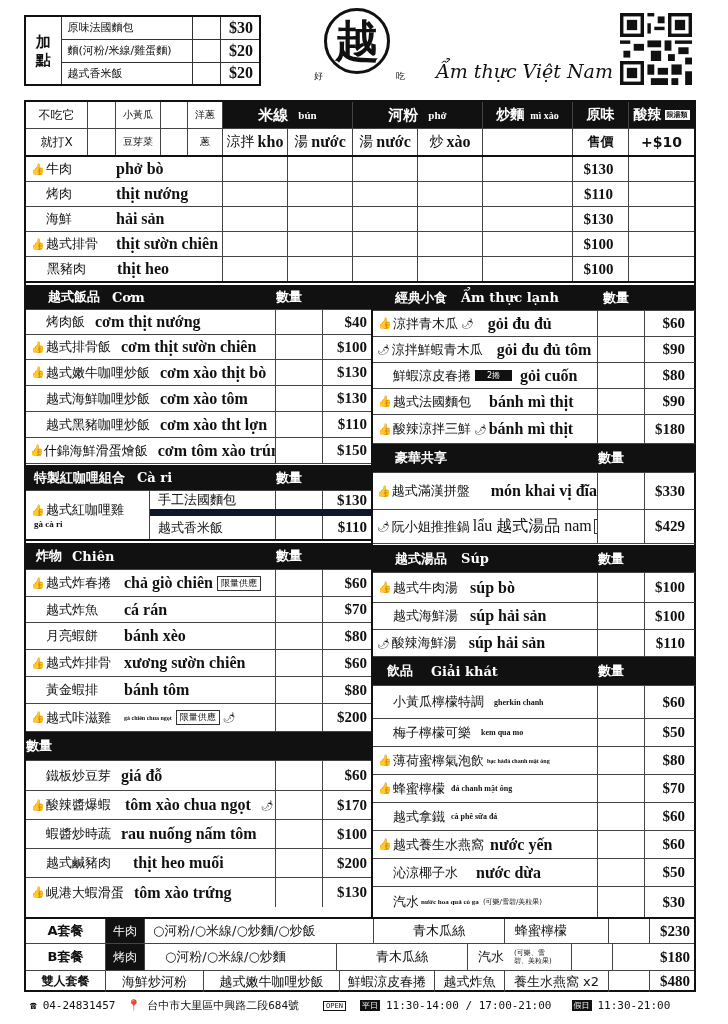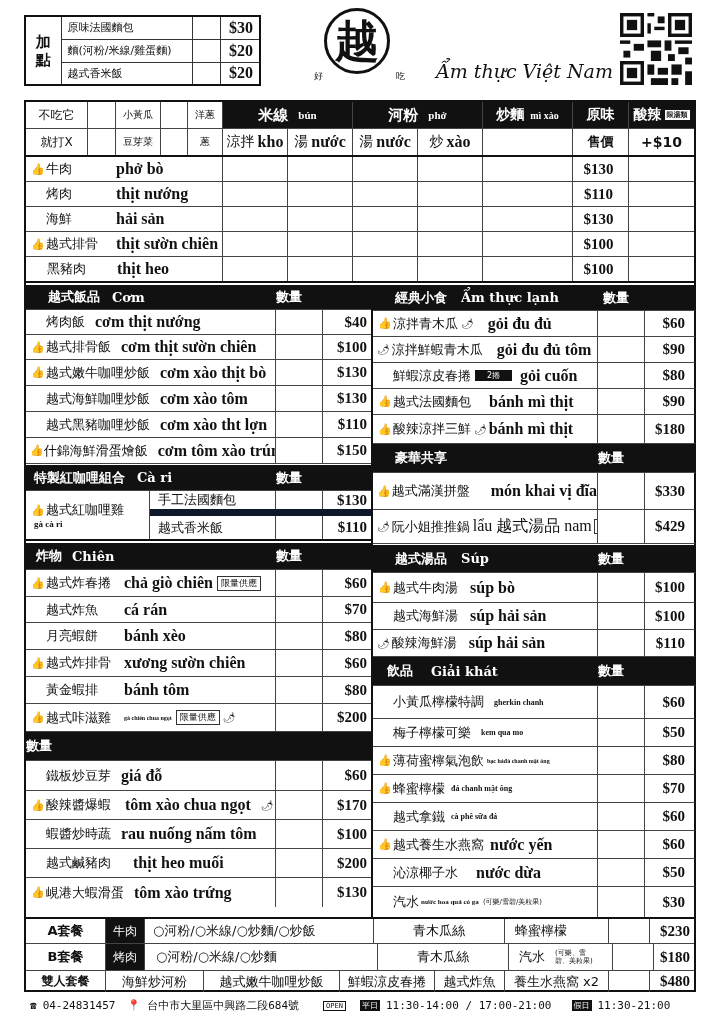--- a/index.html
+++ b/index.html
@@ -638,21 +638,21 @@
     <div class="cell hdr" style="width:39px;justify-content:center;font-size:12px">牛肉</div>
     <div class="cell" style="width:229px;padding-left:8px;font-size:13px">○河粉/○米線/○炒麵/○炒飯</div>
     <div class="cell" style="width:131px;justify-content:center;font-size:13px">青木瓜絲</div>
     <div class="cell" style="width:104px;padding-left:10px;font-size:13px">蜂蜜檸檬</div>
     <div class="cell" style="width:41px"></div>
     <div class="cell pr" style="flex:1;border-right:none">$230</div>
   </div>
   <div class="row" style="top:842px;height:27px">
     <div class="cell" style="width:80px;justify-content:center;font-weight:bold;font-size:13px">B套餐</div>
     <div class="cell hdr" style="width:39px;justify-content:center;font-size:12px">烤肉</div>
-    <div class="cell" style="width:233px;padding-left:11px;font-size:13px">○河粉/○米線/○炒麵</div>
+    <div class="cell" style="width:192px;padding-left:20px;font-size:13px">○河粉/○米線/○炒麵</div>
     <div class="cell" style="width:131px;justify-content:center;font-size:13px">青木瓜絲</div>
     <div class="cell" style="width:104px;padding-left:10px;font-size:13px">
         <span>汽水</span>
         <span style="font-size:7px;margin-left:10px;white-space:normal;width:42px;line-height:8px">(可樂、雪碧、美粒果)</span>
       </div>
     <div class="cell" style="width:41px"></div>
     <div class="cell pr" style="flex:1;border-right:none">$180</div>
   </div>
   <div class="row" style="top:869px;height:21px;border-bottom:none">
     <div class="cell" style="width:80px;justify-content:center;font-weight:bold;font-size:12px">雙人套餐</div>

